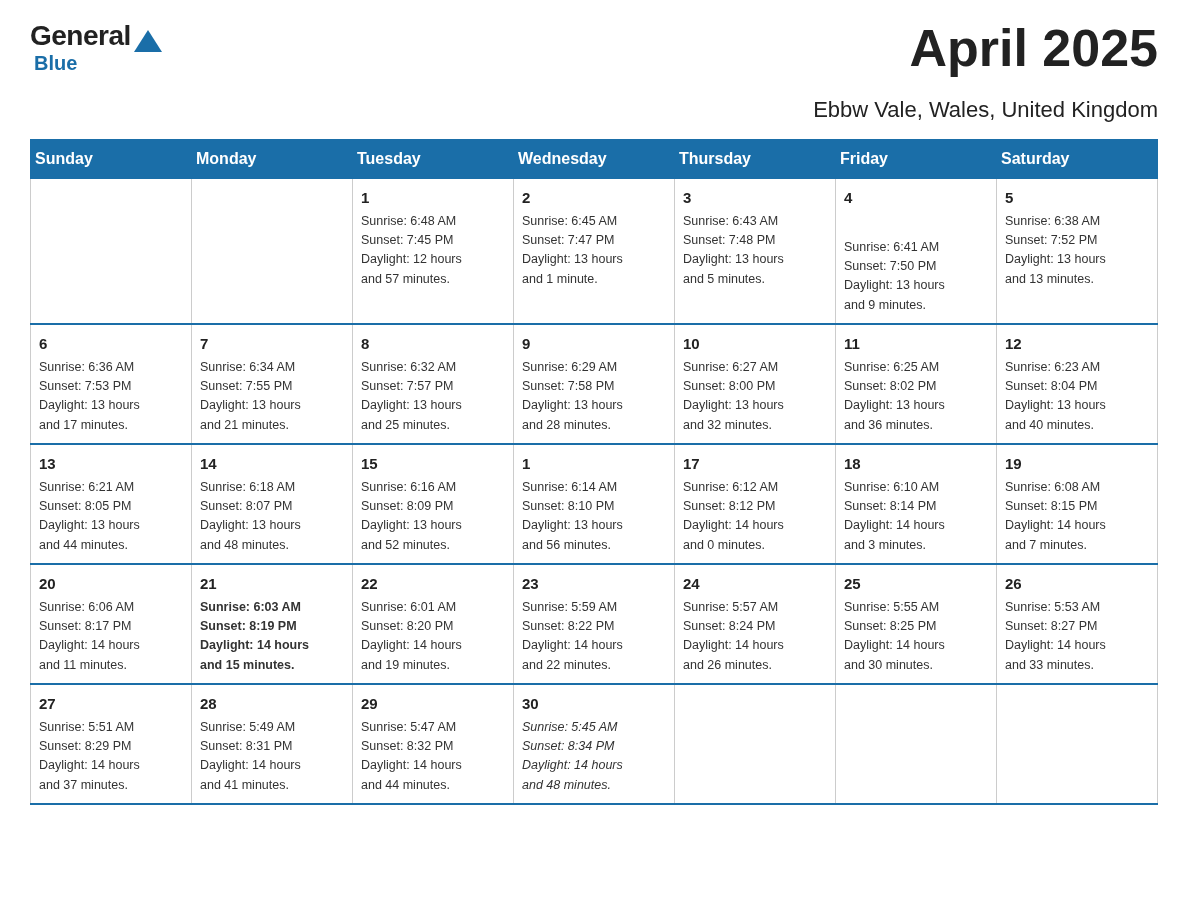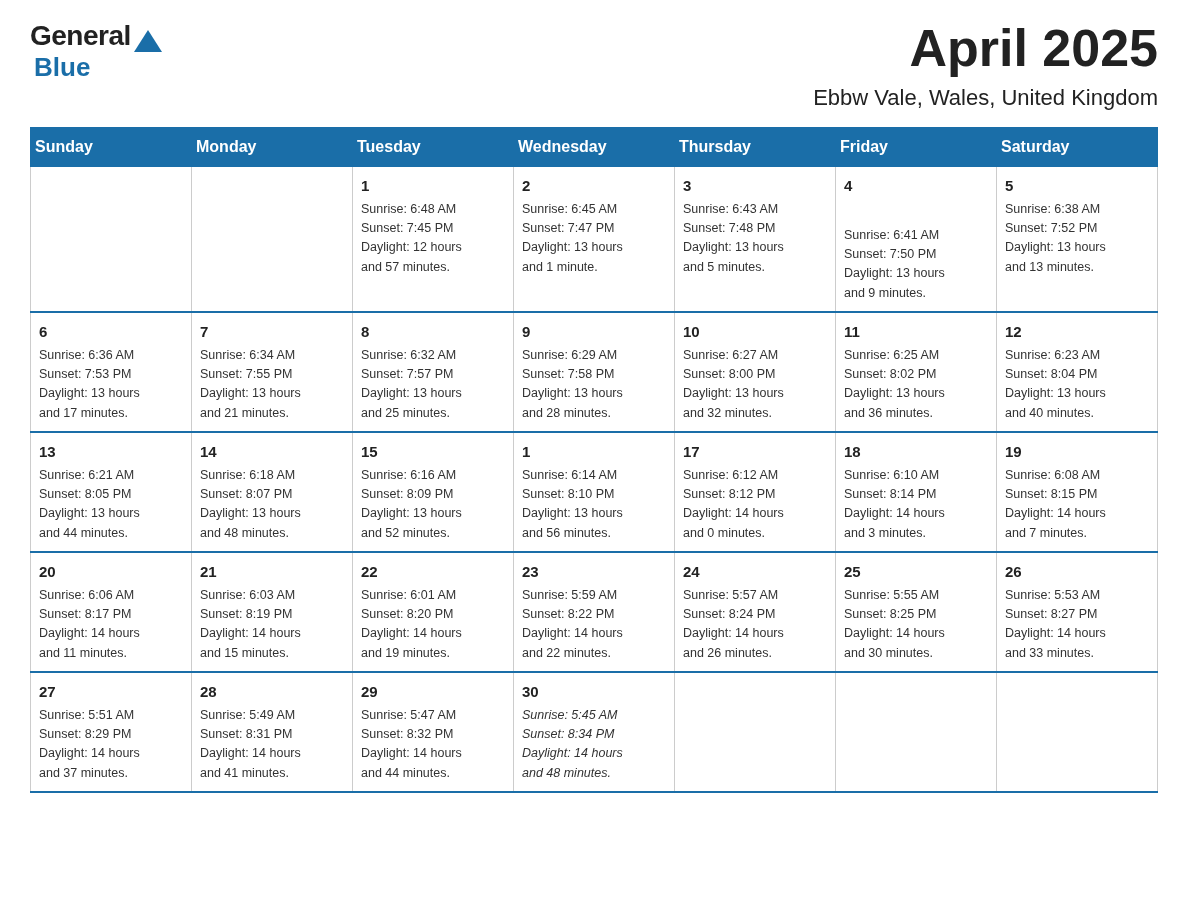--- a/index.html
+++ b/index.html
@@ -22,21 +22,21 @@
       align-items: center;
       gap: 0;
     }
     .logo-text-general {
       font-size: 28px;
       font-weight: bold;
       color: #222;
       letter-spacing: -0.5px;
     }
     .logo-blue {
-      font-size: 26px;
+      font-size: 20px;
       font-weight: bold;
       color: #1a6ea8;
       margin-left: 2px;
     }
     .logo-row1 {
       display: flex;
       align-items: flex-end;
     }
     .title-section {
       text-align: right;
@@ -44,21 +44,21 @@
     .title-section h1 {
       font-size: 52px;
       font-weight: bold;
       color: #222;
       line-height: 1.1;
     }
     .title-section h2 {
       font-size: 22px;
       font-weight: normal;
       color: #222;
-      margin-top: 8px;
+      margin-top: 20px;
     }
     .calendar {
       width: 100%;
       border-collapse: collapse;
       border: 1px solid #aaa;
     }
     .calendar thead tr th {
       background-color: #1a6ea8;
       color: #fff;
       font-size: 16px;
@@ -279,21 +279,21 @@
       <tr>
         <td>
           <span class="day-number">20</span>
           <div class="day-info" style="white-space: pre-line;">Sunrise: 6:06 AM
 Sunset: 8:17 PM
 Daylight: 14 hours
 and 11 minutes.</div>
         </td>
         <td>
           <span class="day-number">21</span>
-          <div class="day-info" style="white-space: pre-line;">Sunrise: 6:03 AM
+          <div class="day-info" style="white-space: pre-line; font-weight: bold;">Sunrise: 6:03 AM
 Sunset: 8:19 PM
 Daylight: 14 hours
 and 15 minutes.</div>
         </td>
         <td>
           <span class="day-number">22</span>
           <div class="day-info" style="white-space: pre-line;">Sunrise: 6:01 AM
 Sunset: 8:20 PM
 Daylight: 14 hours
 and 19 minutes.</div>

